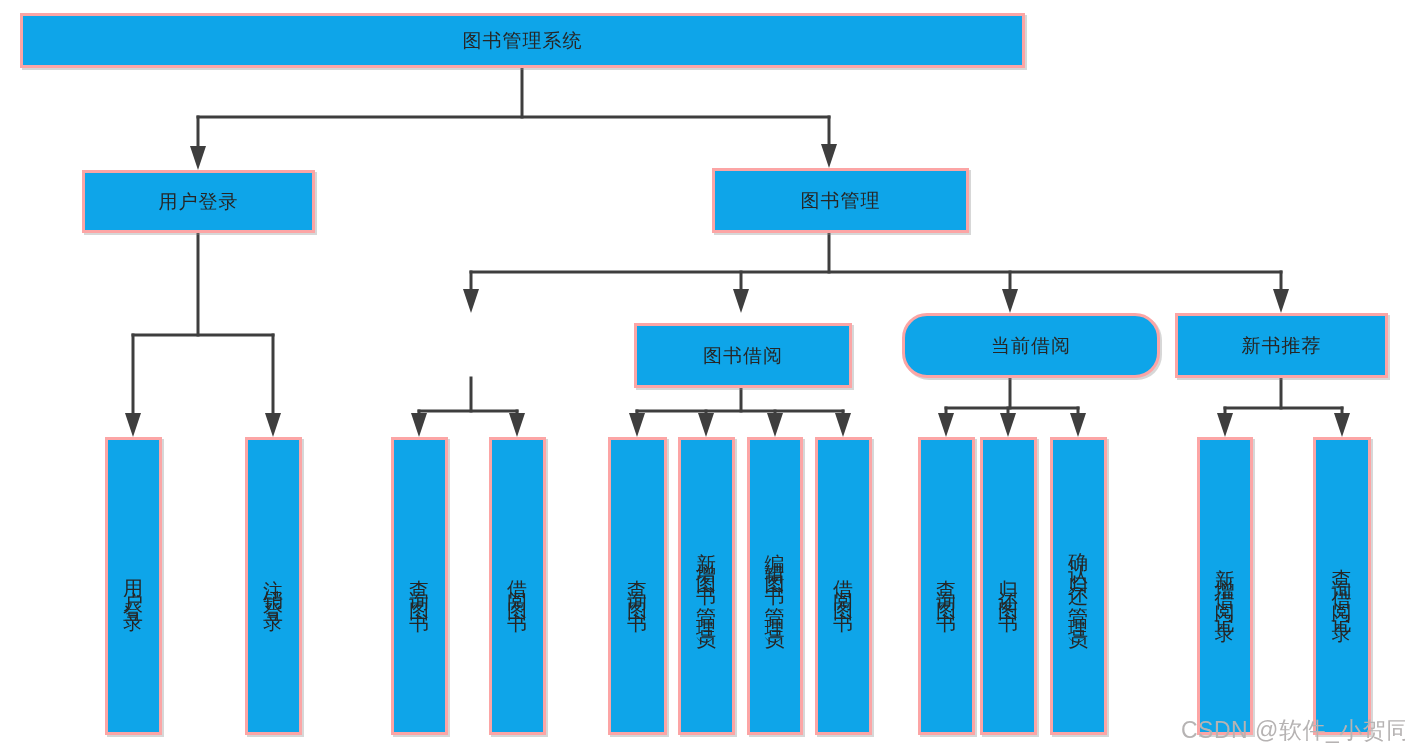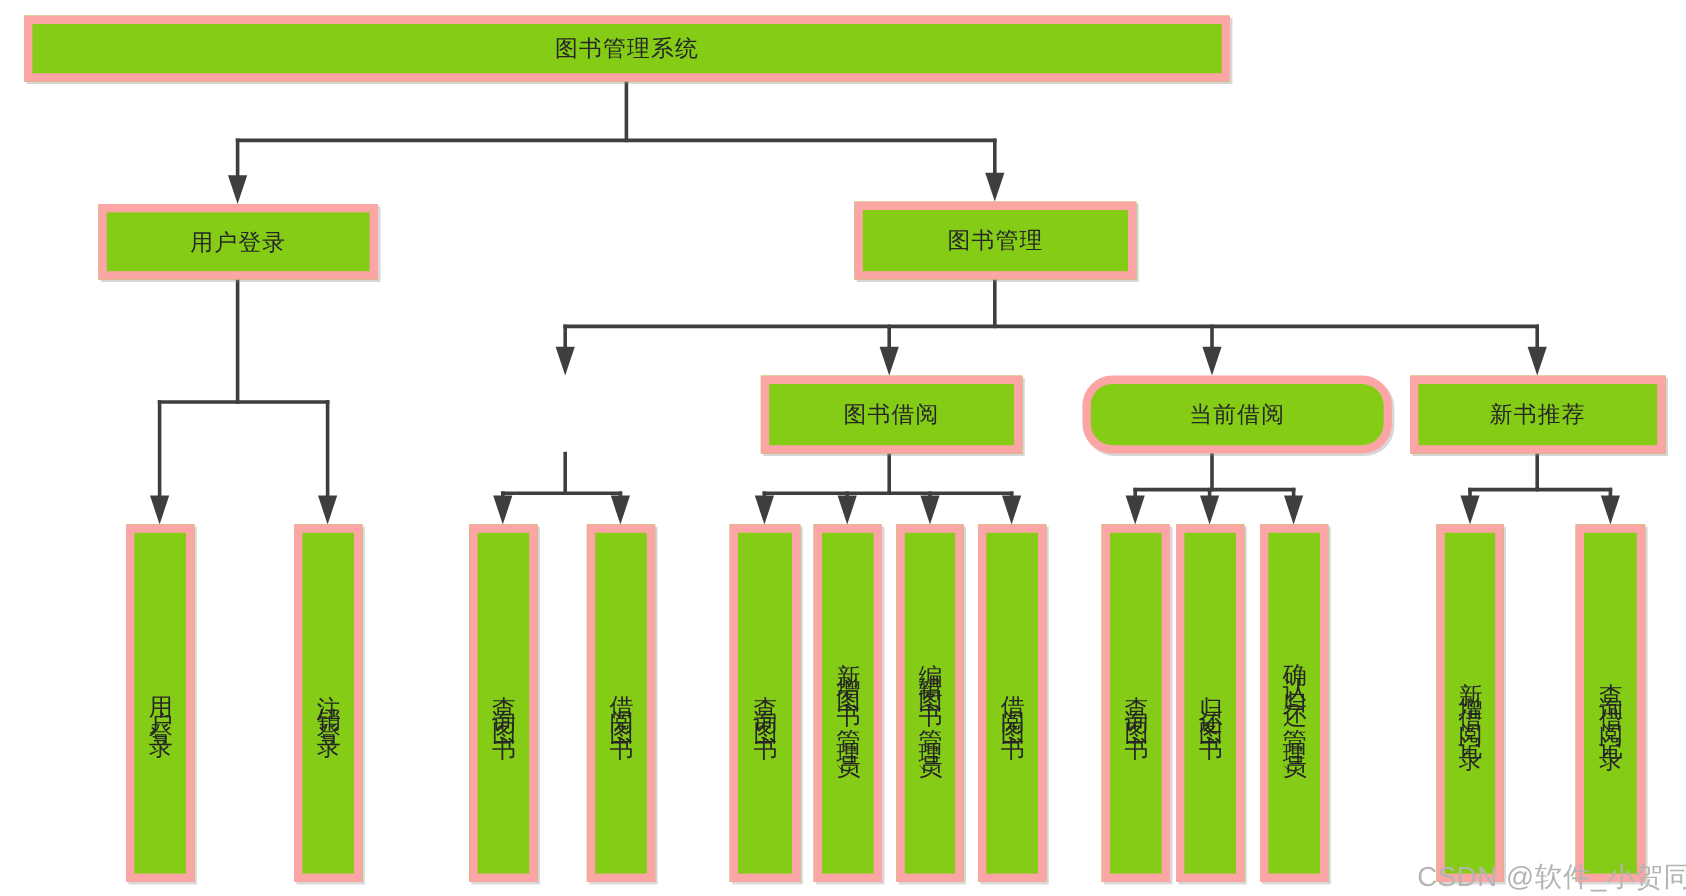--- a/index.html
+++ b/index.html
@@ -12,22 +12,22 @@
     font-family: "Liberation Sans", sans-serif;
   }
   svg.connectors {
     position: absolute;
     left: 0; top: 0;
     width: 1405px; height: 747px;
   }
   .node {
     position: absolute;
     box-sizing: border-box;
-    border: 7px solid #fca5a5;
-    background: #84cc16;
+    border: 3px solid #fca5a5;
+    background: #0ea5e9;
     display: flex;
     align-items: center;
     justify-content: center;
     color: #262626;
     font-size: 19px;
     letter-spacing: 1px;
     text-align: center;
     box-shadow: 2px 2px 0 rgba(140,140,140,0.35);
     z-index: 2;
   }
@@ -126,23 +126,23 @@
       <line x1="1225" y1="408" x2="1225" y2="417"></line>
       <polygon stroke="none" points="1217,413 1233,413 1225,437"></polygon>
       <line x1="1342" y1="408" x2="1342" y2="417"></line>
       <polygon stroke="none" points="1334,413 1350,413 1342,437"></polygon>
     </g>
   </svg>
 
   <div class="node" style="left:20px; top:13px; width:1005px; height:55px;">图书管理系统</div>
 
   <div class="node" style="left:82px; top:170px; width:233px; height:63px;">用户登录</div>
-  <div class="node" style="left:712px; top:168px; width:235px; height:65px;">图书管理</div>
+  <div class="node" style="left:712px; top:168px; width:257px; height:65px;">图书管理</div>
 
-  <div class="node" style="left:634px; top:313px; width:218px; height:65px;">图书借阅</div>
+  <div class="node" style="left:634px; top:323px; width:218px; height:65px;">图书借阅</div>
   <div class="node" style="left:902px; top:313px; width:258px; height:65px;border-radius:25px;">当前借阅</div>
   <div class="node" style="left:1175px; top:313px; width:213px; height:65px;">新书推荐</div>
 
   <div class="node v" style="left:105px; top:437px; width:57px; height:298px;">用户登录</div>
   <div class="node v" style="left:245px; top:437px; width:57px; height:298px;">注销登录</div>
 
   <div class="node v" style="left:391px; top:437px; width:57px; height:298px;">查询图书</div>
   <div class="node v" style="left:489px; top:437px; width:57px; height:298px;">借阅图书</div>
 
   <div class="node v" style="left:608px; top:437px; width:59px; height:298px;">查询图书</div>

